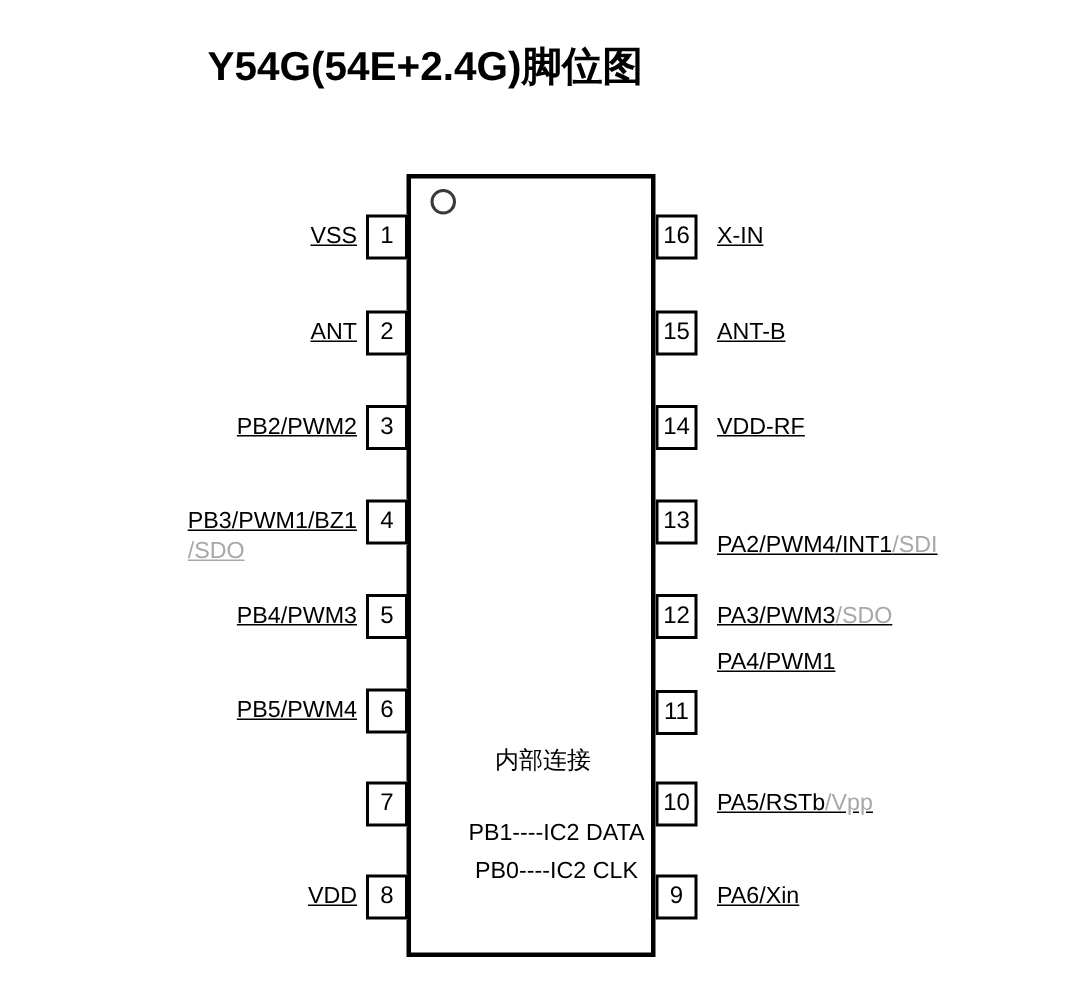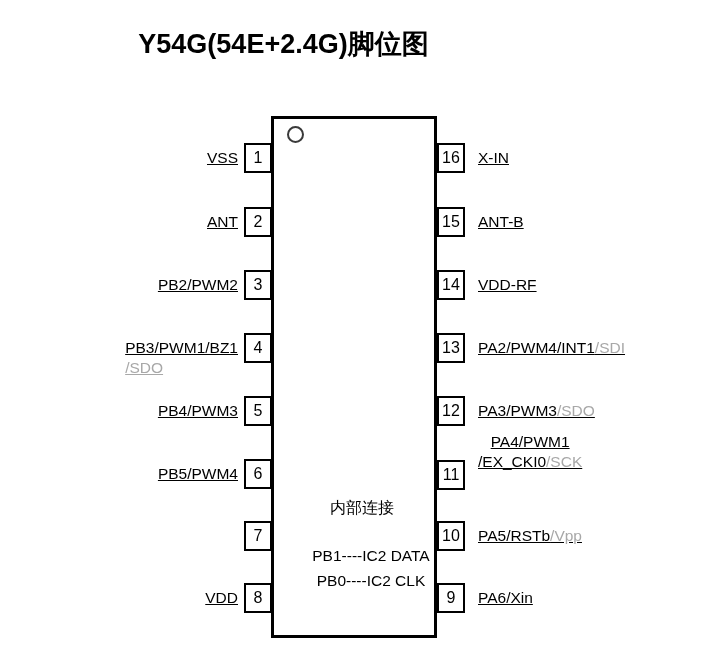--- a/index.html
+++ b/index.html
@@ -187,29 +187,28 @@
 
   <div class="pin-label right" style="top:148px">
     <span class="line">X-IN</span>
   </div>
   <div class="pin-label right" style="top:212px">
     <span class="line">ANT-B</span>
   </div>
   <div class="pin-label right" style="top:275px">
     <span class="line">VDD-RF</span>
   </div>
-  <div class="pin-label right" style="top:338px">
+  <div class="pin-label right" style="top:354px">
     <span class="line"><span>PA2/PWM4/INT1</span><span class="alt">/SDI</span></span>
   </div>
   <div class="pin-label right" style="top:401px">
     <span class="line"><span>PA3/PWM3</span><span class="alt">/SDO</span></span>
   </div>
   <div class="pin-label right" style="top:432px">
     <span class="line">PA4/PWM1</span>
-    <span class="line"><span>/EX_CKI0</span><span class="alt">/SCK</span></span>
   </div>
   <div class="pin-label right" style="top:526px">
     <span class="line"><span>PA5/RSTb</span><span class="alt">/Vpp</span></span>
   </div>
   <div class="pin-label right" style="top:588px">
     <span class="line">PA6/Xin</span>
   </div>
 
   <div id="internal-connection-title">内部连接</div>
   <div class="internal-net" id="internal-net-0">PB1----IC2 DATA</div>

